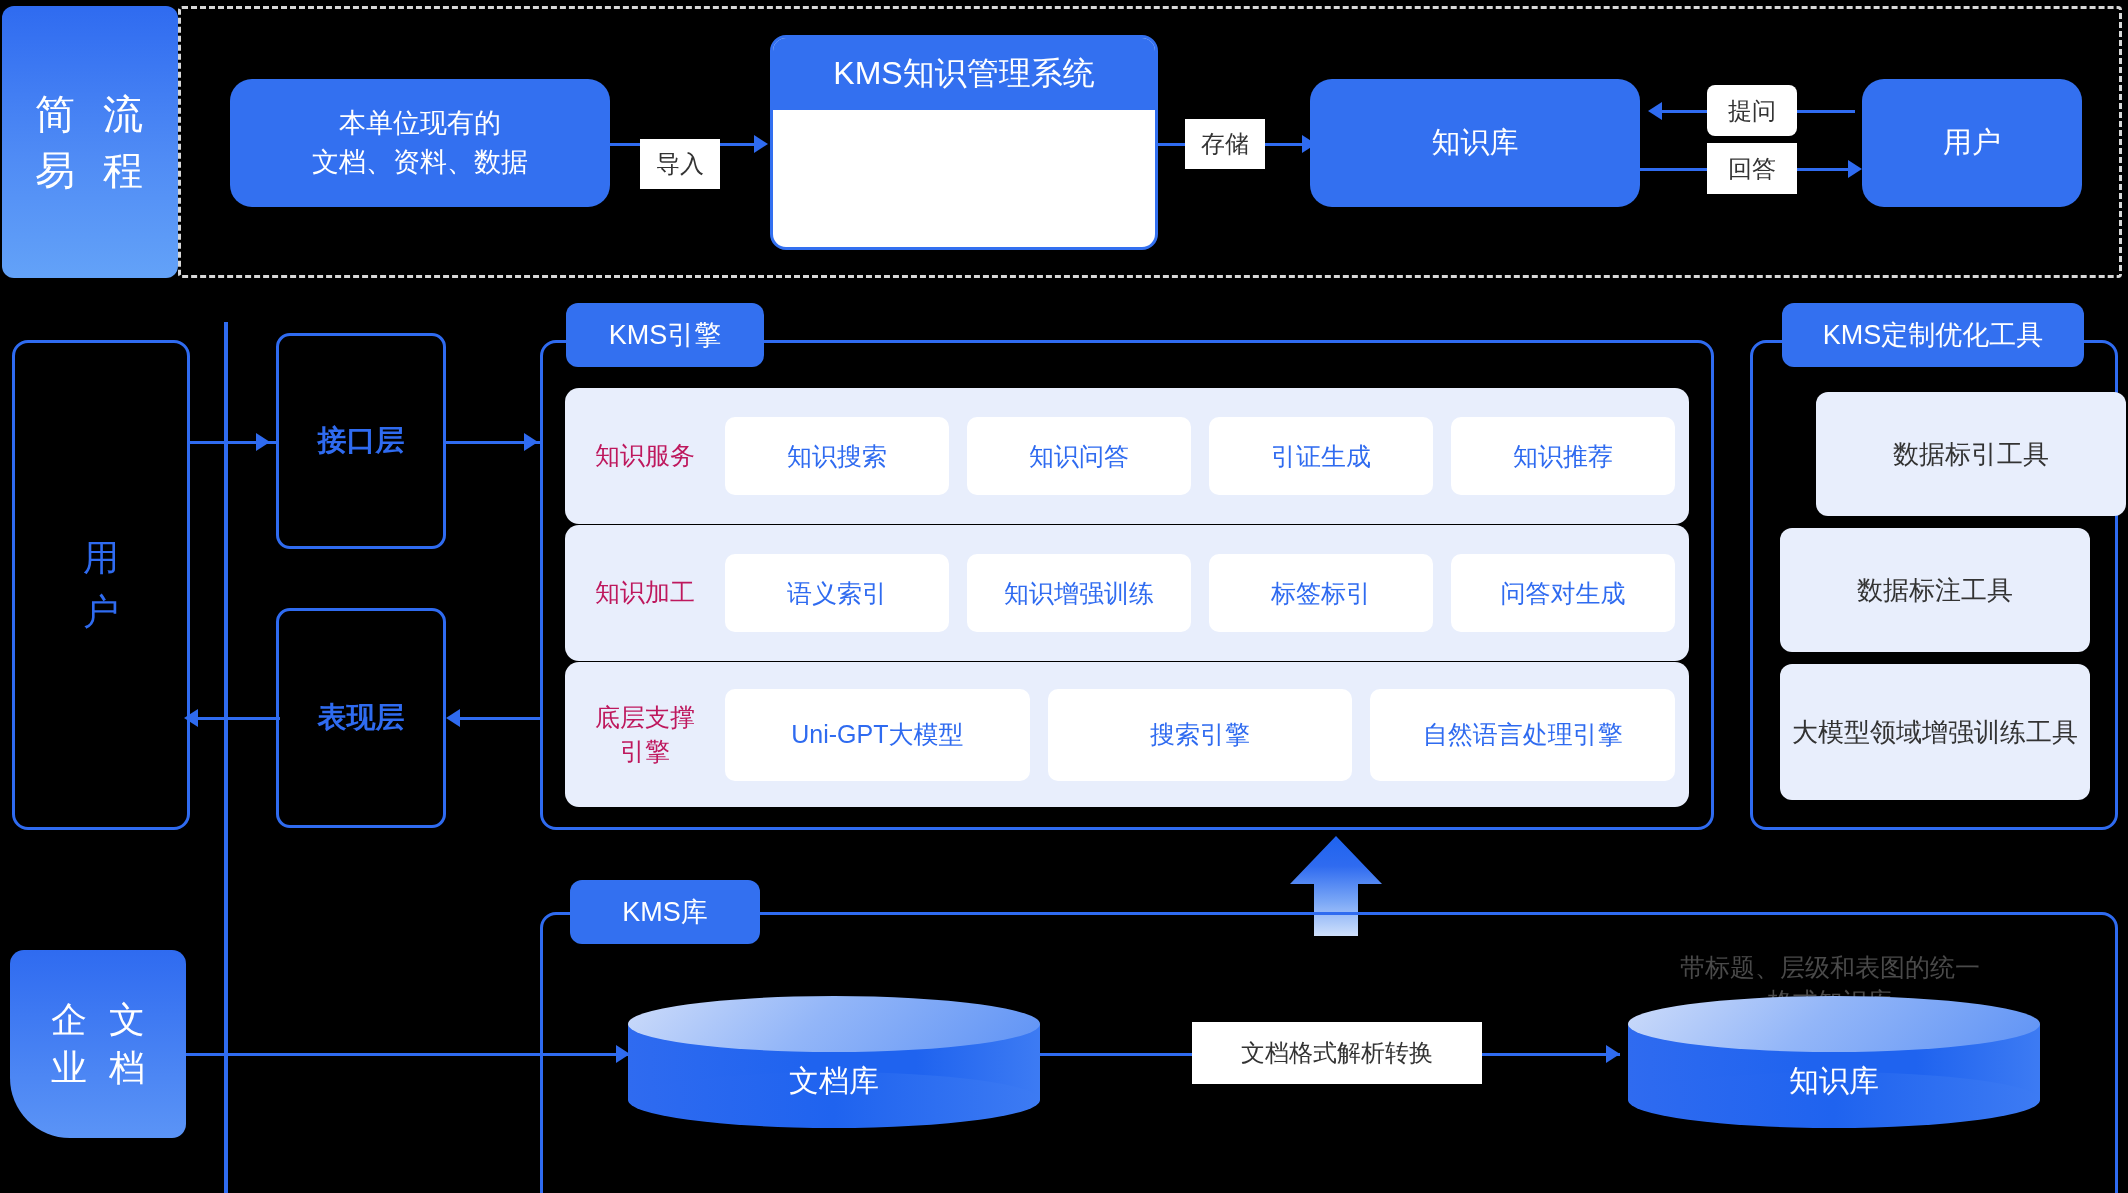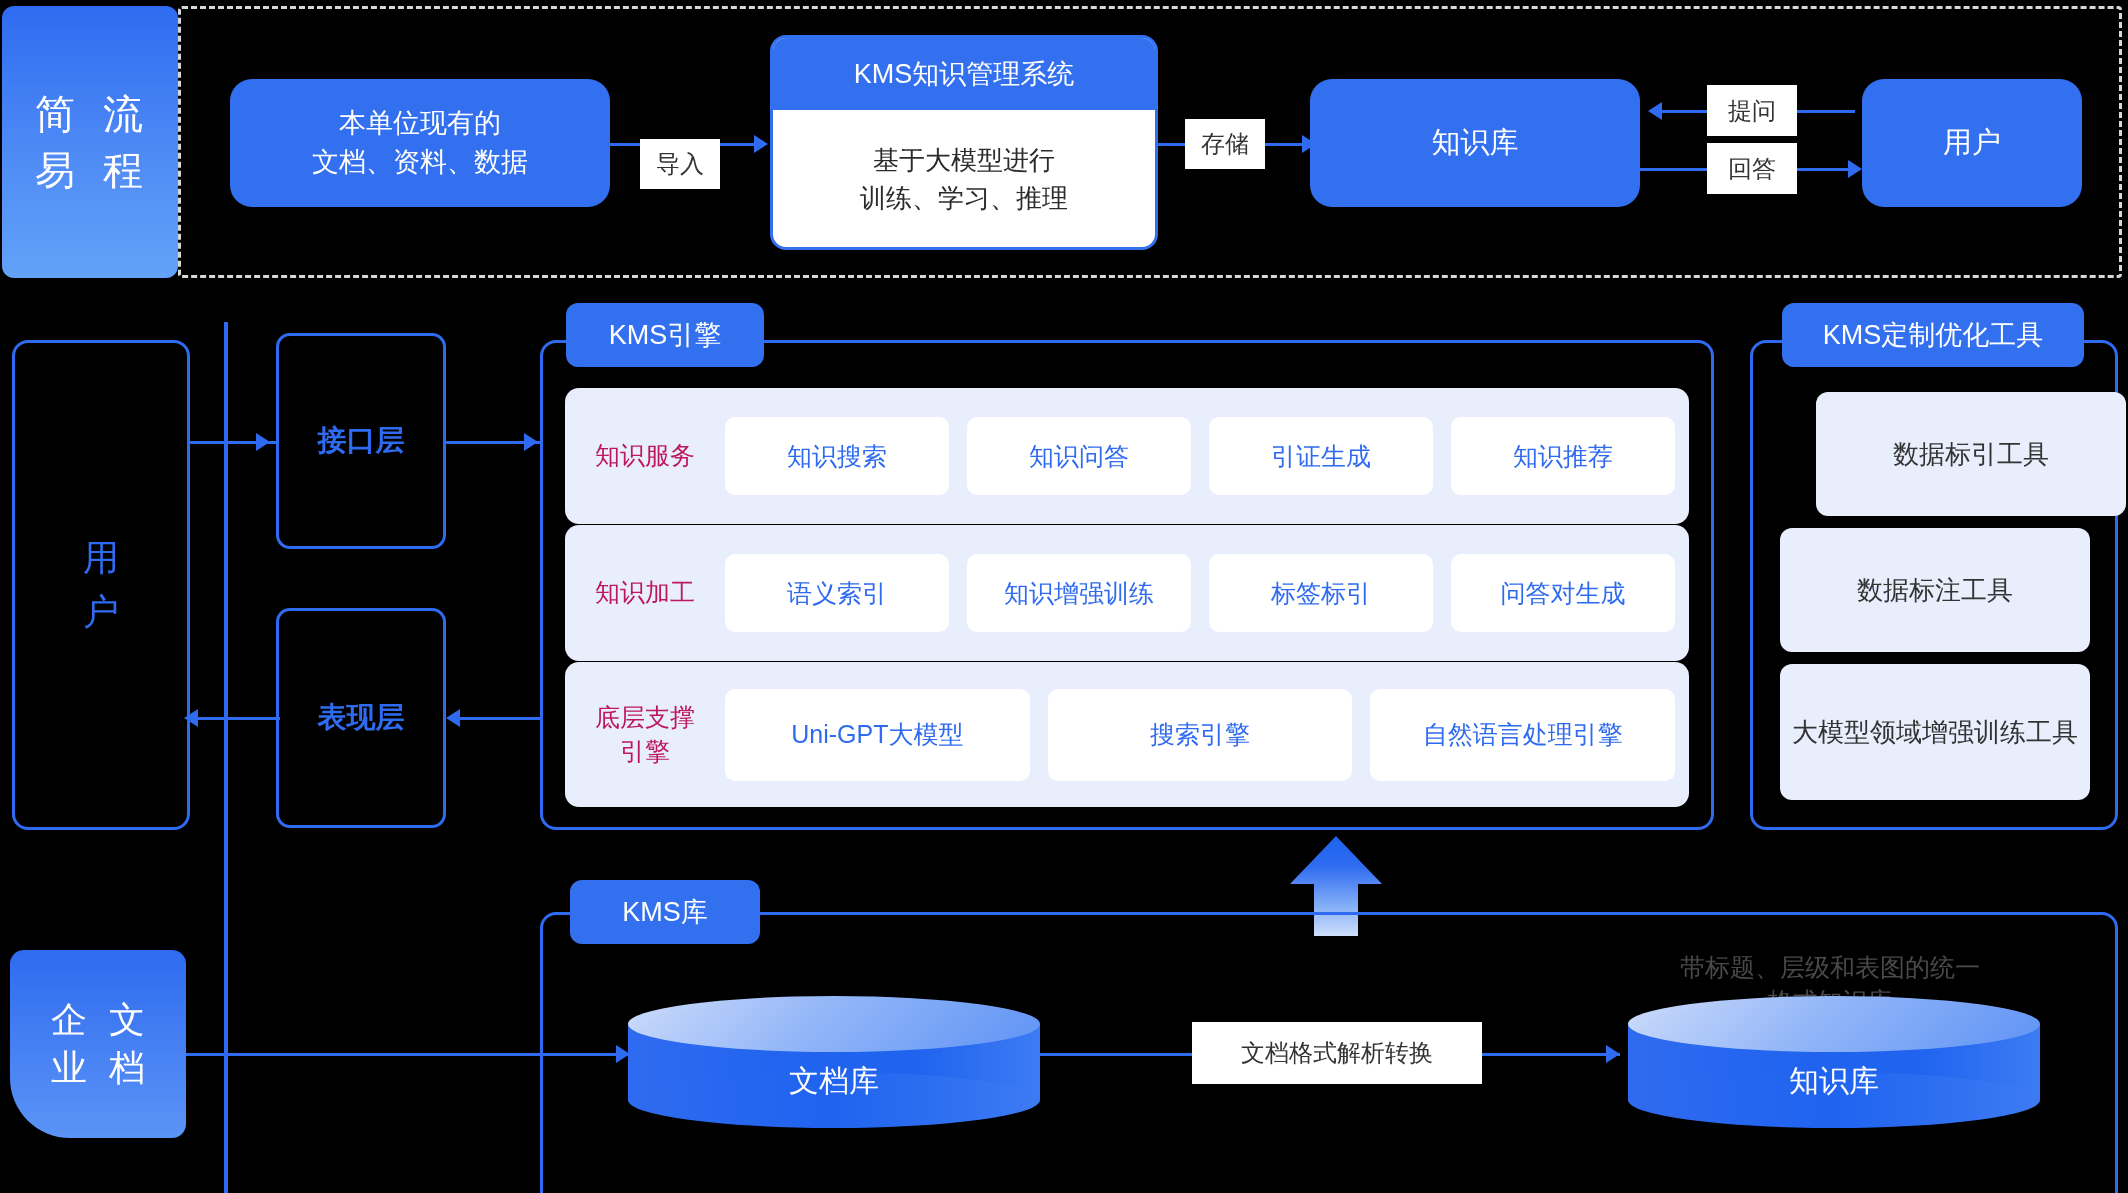--- a/index.html
+++ b/index.html
@@ -50,21 +50,21 @@
   .kms-card {
     position: absolute;
     border-radius: 16px;
     overflow: hidden;
     background: #fff;
     border: 3px solid #3370f0;
   }
   .kms-card .hd {
     background: #3370f0; color:#fff;
     display:flex; align-items:center; justify-content:center;
-    font-size: 27px;
+    font-size: 32px;
   }
   .kms-card .bd {
     color:#2b2b2b;
     display:flex; align-items:center; justify-content:center;
     text-align:center; font-size:26px; line-height:1.45;
   }
 
   
   .chip {
     position:absolute;
@@ -193,35 +193,31 @@
     <span>本单位现有的</span>
     <span>文档、资料、数据</span>
   </div>
 
   <div class="ln h" style="left:610px; top:143px; width:146px;"></div>
   <div class="arrow r" style="left:754px; top:135px;"></div>
   <div class="chip" style="left:640px; top:119px; width:80px; height:50px;margin-top:20px;">导入</div>
 
   <div class="kms-card" style="left:770px; top:35px; width:388px; height:215px;">
     <div class="hd" style="height:72px;">KMS知识管理系统</div>
-    <div class="bd" style="height:140px; flex-direction:column;">
-      <span>基于大模型进行</span>
-      <span>训练、学习、推理</span>
-    </div>
   </div>
 
   <div class="ln h" style="left:1158px; top:143px; width:152px;"></div>
   <div class="arrow r" style="left:1302px; top:135px;"></div>
   <div class="chip" style="left:1185px; top:119px; width:80px; height:50px;">存储</div>
 
   <div class="rbox solid-blue" style="left:1310px; top:79px; width:330px; height:128px; border-radius:22px; font-size:29px;">知识库</div>
 
   <div class="ln h" style="left:1660px; top:110px; width:195px;"></div>
   <div class="arrow l" style="left:1648px; top:102px;"></div>
-  <div class="chip" style="left:1707px; top:85px; width:90px; height:51px;">提问</div>
+  <div class="chip" style="left:1707px; top:85px; width:90px; height:51px;border-radius:8px;">提问</div>
 
   <div class="ln h" style="left:1640px; top:168px; width:215px;"></div>
   <div class="arrow r" style="left:1848px; top:160px;"></div>
   <div class="chip" style="left:1707px; top:143px; width:90px; height:51px;">回答</div>
 
   <div class="rbox solid-blue" style="left:1862px; top:79px; width:220px; height:128px; border-radius:22px; font-size:29px;">用户</div>
 
   <div class="rbox outline-blue" style="left:12px; top:340px; width:178px; height:490px; border-radius:16px; flex-direction:column; font-size:36px; line-height:1.5;">
     <span>用</span>
     <span>户</span>

